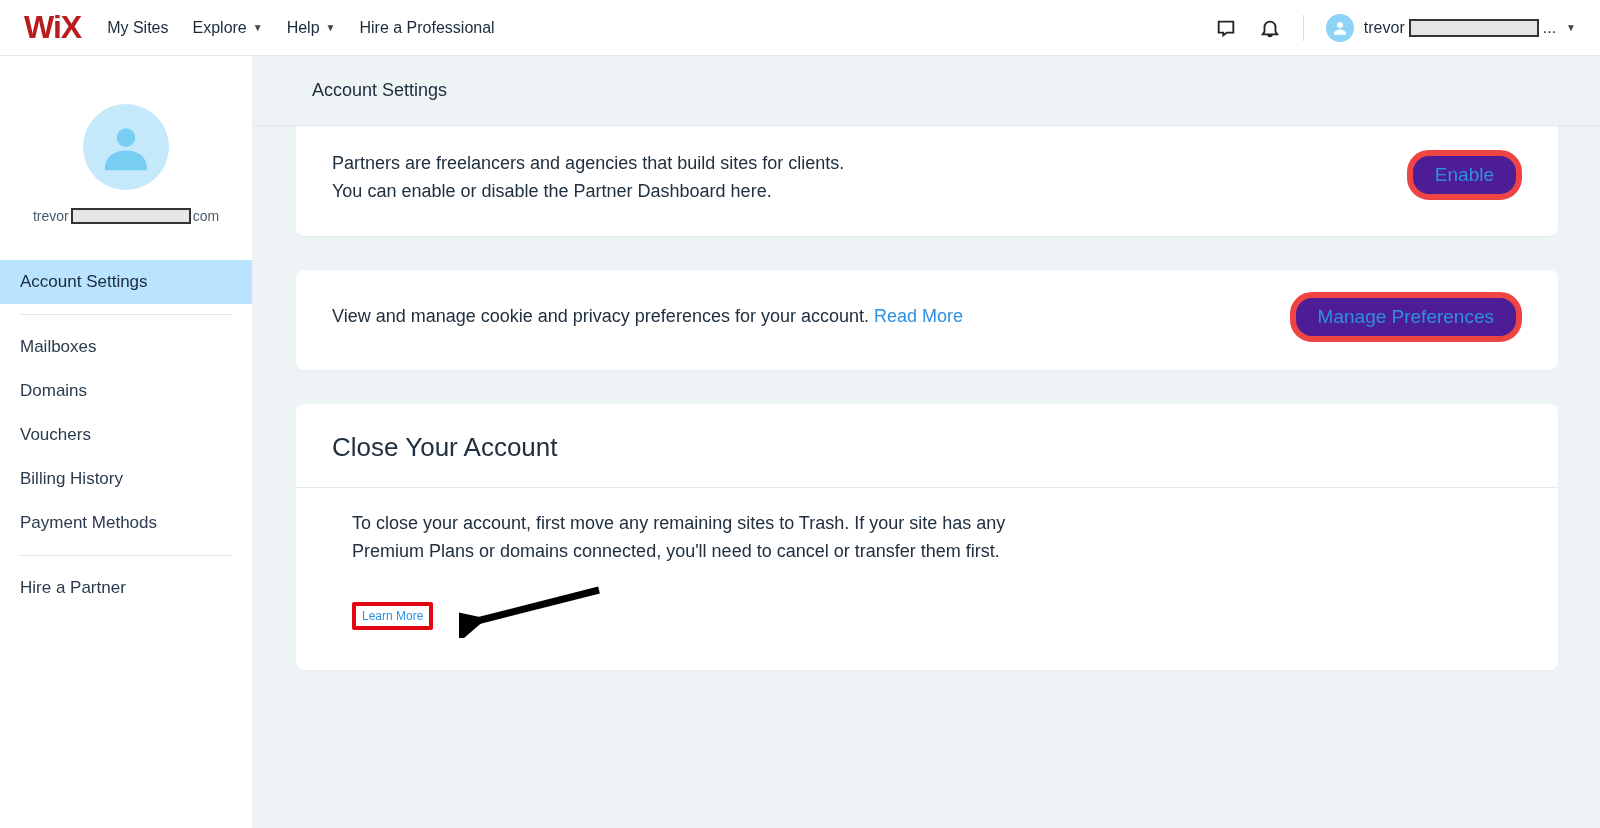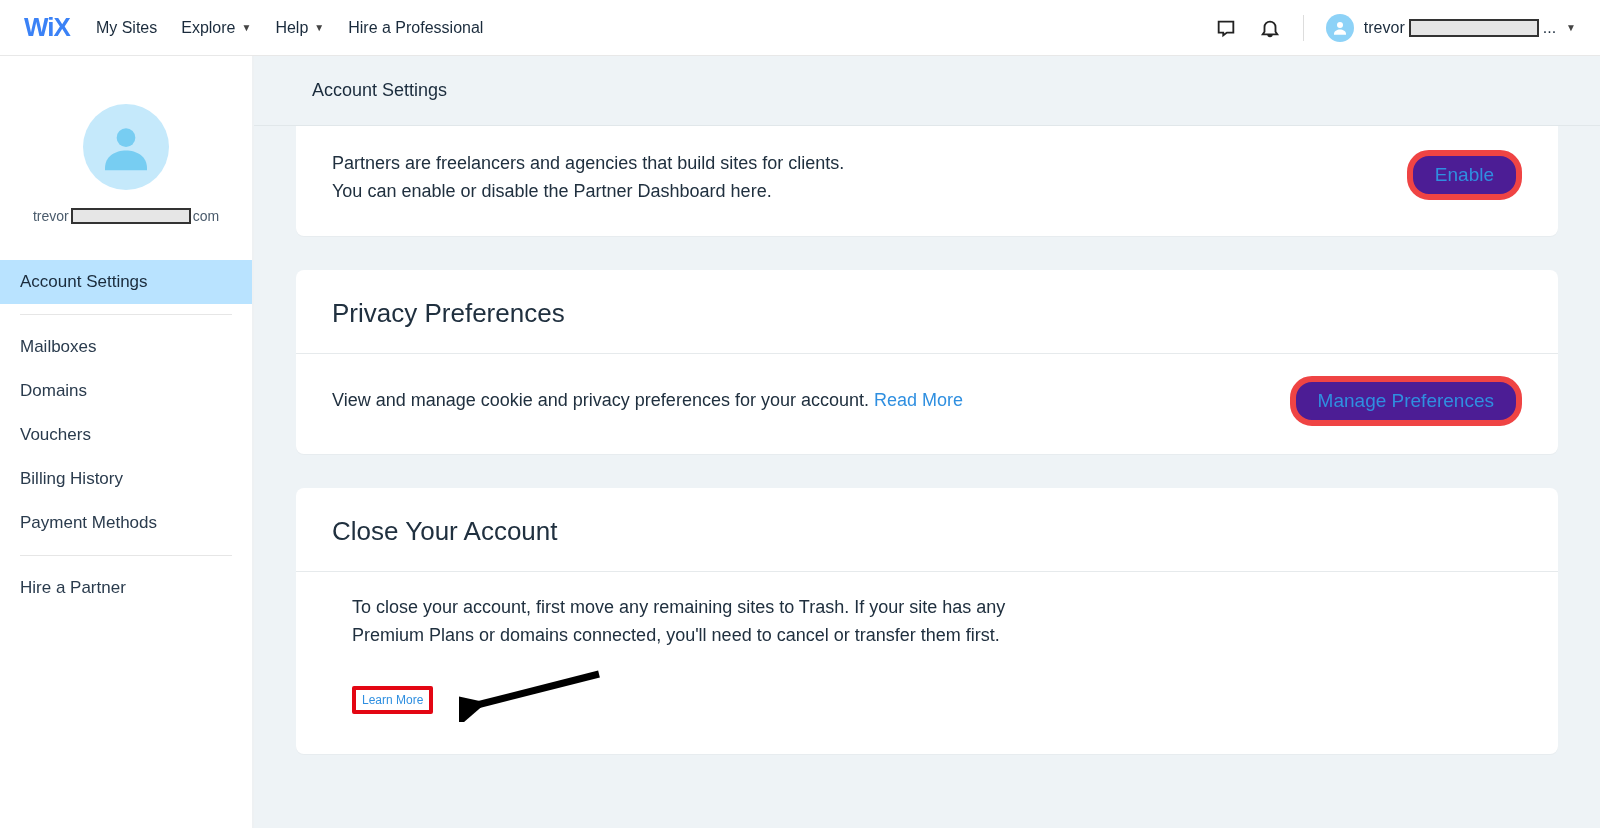--- a/index.html
+++ b/index.html
@@ -11,24 +11,24 @@
 
     .top-nav {
       display: flex;
       align-items: center;
       height: 56px;
       border-bottom: 1px solid #e8e8e8;
       padding: 0 24px;
     }
     .logo {
       font-weight: 900;
-      font-size: 26px;
+      font-size: 32px;
       letter-spacing: -1px;
       font-family: Arial Black, Arial, sans-serif;
-      color: #3b82f6;
+      color: #b91c1c;
       margin-right: 26px;
     }
     .nav-items { display: flex; gap: 24px; align-items: center; }
     .nav-item {
       font-size: 16px;
       color: #1a2b3c;
       cursor: pointer;
       display: inline-flex;
       align-items: center;
       gap: 6px;
@@ -222,21 +222,20 @@
         <div class="card-body-noheader">
           <div class="body-text">
             <span>Partners are freelancers and agencies that build sites for clients.</span><br>
             <span>You can enable or disable the Partner Dashboard here.</span>
           </div>
           <button class="btn-outline right-slot">Enable</button>
         </div>
       </div>
 
       <div class="card">
-        <div class="card-head">Privacy Preferences</div>
         <div class="card-body">
           <div class="body-text">
             <span>View and manage cookie and privacy preferences for your account.  </span>
             <span class="link">Read More</span>
           </div>
           <button class="btn-outline right-slot">Manage Preferences</button>
         </div>
       </div>
 
       <div class="card">

